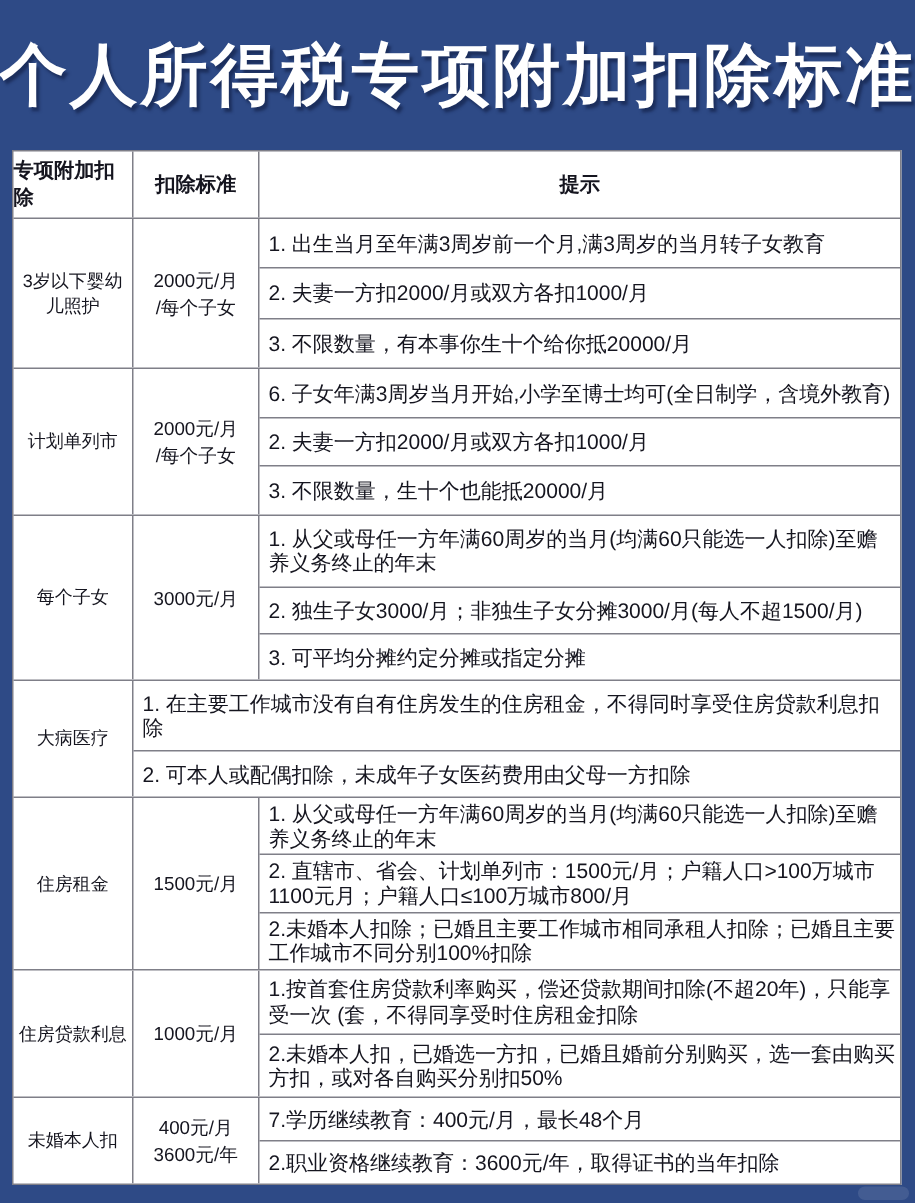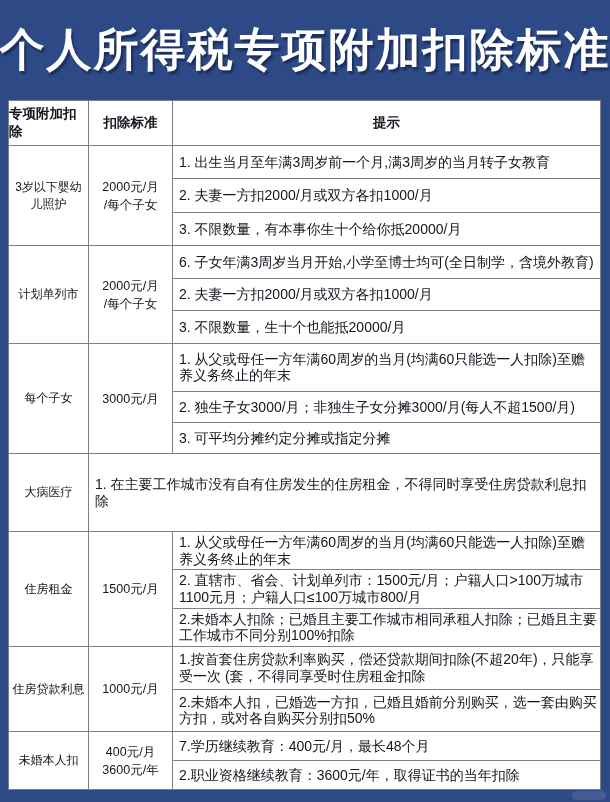--- a/index.html
+++ b/index.html
@@ -155,20 +155,21 @@
             <div class="tip-cell">1. 从父或母任一方年满60周岁的当月(均满60只能选一人扣除)至赡养义务终止的年末</div>
             <div class="tip-cell">2. 独生子女3000/月；非独生子女分摊3000/月(每人不超1500/月)</div>
             <div class="tip-cell">3. 可平均分摊约定分摊或指定分摊</div>
           </div>
   </div>
 
   <div class="t-row row-3">
     <div class="cat-cell col-cat">大病医疗</div>
     <div class="tips-col col-tip">
             <div class="tip-cell">1. 在主要工作城市没有自有住房发生的住房租金，不得同时享受住房贷款利息扣除</div>
+            <div class="tip-cell">2. 可本人或配偶扣除，未成年子女医药费用由父母一方扣除</div>
           </div>
   </div>
 
   <div class="t-row row-4">
     <div class="cat-cell col-cat">住房租金</div>
     <div class="std-cell col-std">
             <div class="std-line">1500元/月</div>
           </div>
     <div class="tips-col col-tip">
             <div class="tip-cell">1. 从父或母任一方年满60周岁的当月(均满60只能选一人扣除)至赡养义务终止的年末</div>

